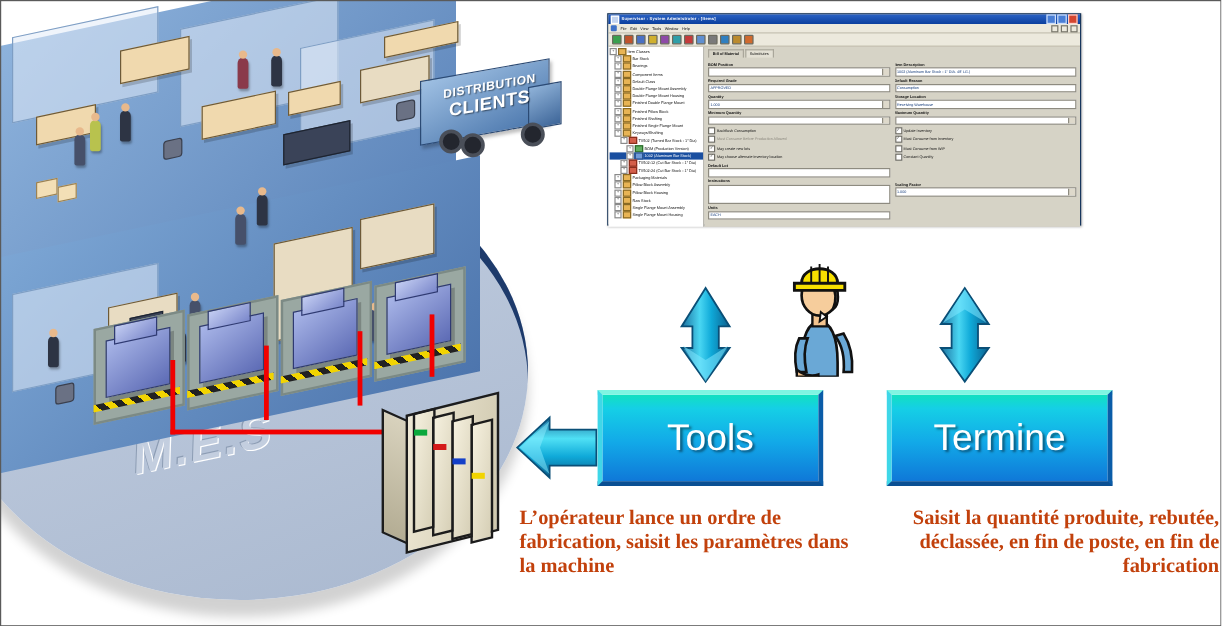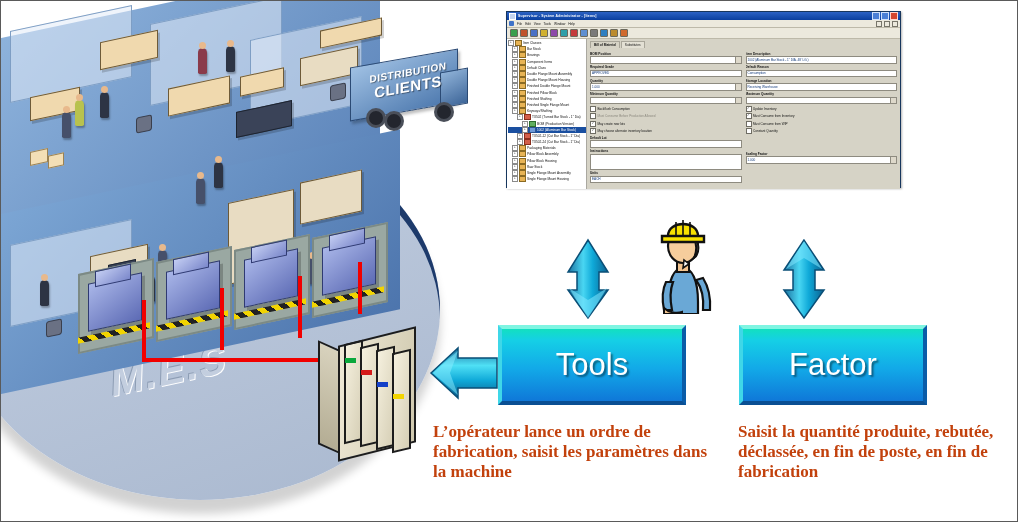--- a/index.html
+++ b/index.html
@@ -130,21 +130,21 @@
      border-right:4px solid #0a5ca8;border-bottom:4px solid #0a4f93;
      display:flex;align-items:center;justify-content:center;}
   .btn3d span{color:#fff;font-size:31px;font-family:"Liberation Sans",sans-serif;
      text-shadow:2px 2px 2px rgba(0,0,0,.45);}
   #btn-lance{left:498px;top:325px;}
   #btn-termine{left:739px;top:325px;}
 
   .caption{position:absolute;font-size:17px;font-weight:bold;color:#c2410c;
      line-height:1.18;font-family:Liberation Serif, serif;}
   #cap-left{left:433px;top:422px;width:290px;}
-  #cap-right{left:738px;top:422px;width:278px;}
+  #cap-right{left:738px;top:422px;width:278px;text-align:right;}
 
   #frame{position:absolute;left:0;top:0;width:1016px;height:520px;border:1px solid #5a5a5a;pointer-events:none;}
 </style>
 </head>
 <body>
 
 <div id="page">
 
   <div id="factory">
 
@@ -588,20 +588,20 @@
     <path d="M20 34 C20 18 50 18 50 34 L50 37 L20 37 Z" fill="#f7e000" stroke="#111" stroke-width="2.4"></path>
     <path d="M14 34 L56 34 L56 40 L14 40 Z" fill="#f7e000" stroke="#111" stroke-width="2.4" rx="2"></path>
     <path d="M28 20 L28 34 M35 18 L35 34 M42 20 L42 34" stroke="#111" stroke-width="1.6" fill="none"></path>
     <path d="M36 58 L35 66 L41 62 Z" fill="#fff" stroke="#111" stroke-width="1.6"></path>
   </svg>
 
   <div class="btn3d" id="btn-lance">
     <span>Tools</span>
   </div>
   <div class="btn3d" id="btn-termine">
-    <span>Factor</span>
+    <span>Termine</span>
   </div>
 
   <div class="caption" id="cap-left">L’opérateur lance un ordre de fabrication, saisit les paramètres dans la machine</div>
   <div class="caption" id="cap-right">Saisit la quantité produite, rebutée, déclassée, en fin de poste, en fin de fabrication</div>
 
   <div id="frame"></div>
 </div>
 
 </body></html>

